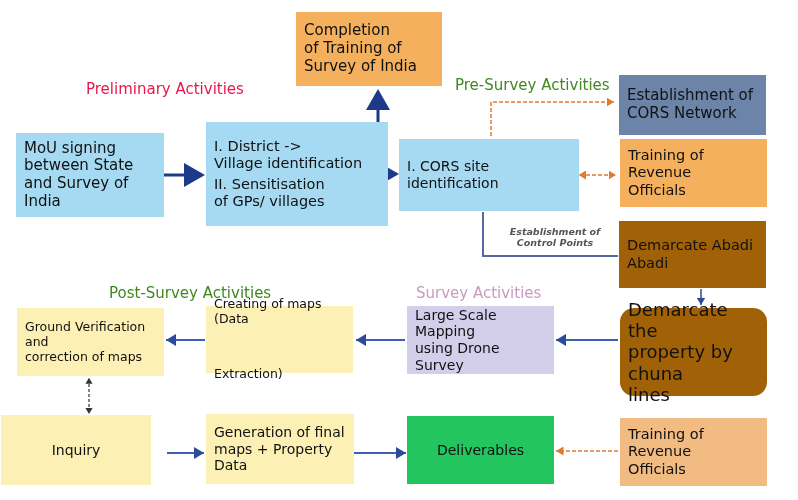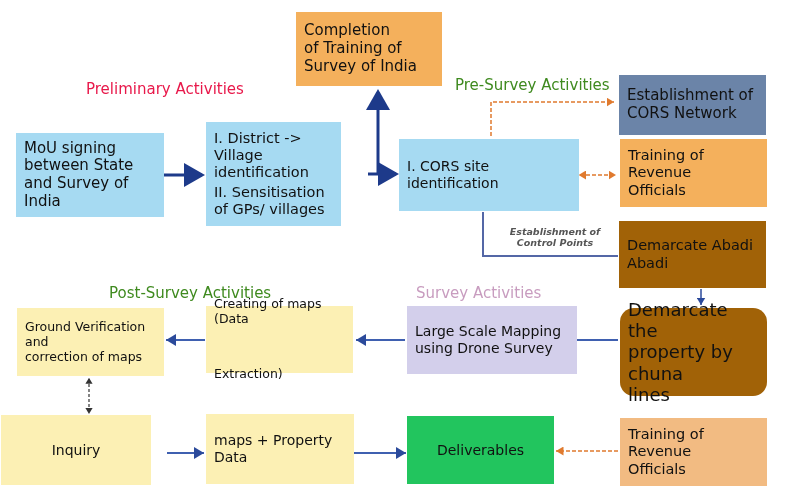--- a/index.html
+++ b/index.html
@@ -76,21 +76,21 @@
 <div class="lbl" style="left:455px;top:76px;color:#3f8a1f;">Pre-Survey Activities</div>
 <div class="lbl" style="left:416px;top:284px;color:#c89cbf;">Survey Activities</div>
 <div class="lbl" style="left:109px;top:284px;color:#3f8a1f;">Post-Survey Activities</div>
 
 <div class="box blue" style="left:16px;top:133px;width:148px;height:84px;font-size:15px;">
   <span>MoU signing</span>
   <span>between State</span>
   <span>and Survey of India</span>
 </div>
 
-<div class="box blue" style="left:206px;top:122px;width:135px;height:104px;font-size:14.5px;">
+<div class="box blue" style="left:206px;top:122px;width:182px;height:104px;font-size:14.5px;">
   <span>I. District -&gt;</span>
   <span>Village identification</span>
   <span style="margin-top:3px;">II. Sensitisation</span>
   <span>of GPs/ villages</span>
 </div>
 
 <div class="box orange" style="left:296px;top:12px;width:146px;height:74px;font-size:15px;">
   <span>Completion</span>
   <span>of Training of</span>
   <span>Survey of India</span>
@@ -114,40 +114,41 @@
   <span>Demarcate Abadi</span>
   <span>Abadi</span>
 </div>
 
 <div class="box yellow" style="left:620px;top:308px;width:147px;height:88px;font-size:18px;border-radius:14px;">
   <span>Demarcate the</span>
   <span>property by chuna</span>
   <span>lines</span>
 </div>
 
-<div class="box lilac" style="left:407px;top:306px;width:170px;height:68px;font-size:14px;">
+<div class="box lilac" style="left:407px;top:306px;width:147px;height:68px;font-size:14px;">
   <span>Large Scale Mapping</span>
   <span>using Drone Survey</span>
 </div>
 
 <div class="box cream" style="left:206px;top:306px;width:147px;height:67px;font-size:12.5px;gap:40px;">
   <span>Creating of maps (Data</span>
   <span>Extraction)</span>
 </div>
 
 <div class="box cream" style="left:17px;top:308px;width:147px;height:68px;font-size:12.5px;justify-content:flex-start;padding-top:12px;">
   <span>Ground Verification and</span>
   <span>correction of maps</span>
 </div>
 
 <div class="box cream" style="left:1px;top:415px;width:150px;height:70px;font-size:14px;align-items:center;">
   <span>Inquiry</span>
 </div>
 
 <div class="box cream" style="left:206px;top:414px;width:148px;height:70px;font-size:14px;">
+  <span>Generation of final</span>
   <span>maps + Property</span>
   <span>Data</span>
 </div>
 
 <div class="box lime" style="left:407px;top:416px;width:147px;height:68px;font-size:14px;align-items:center;">
   <span>Deliverables</span>
 </div>
 
 <div class="box orange-light" style="left:620px;top:418px;width:147px;height:68px;font-size:14.5px;">
   <span>Training of Revenue</span>

